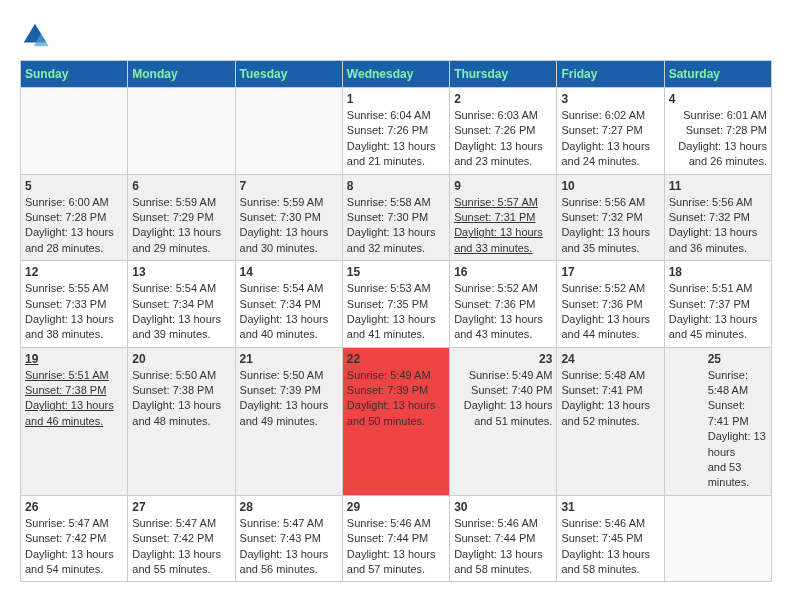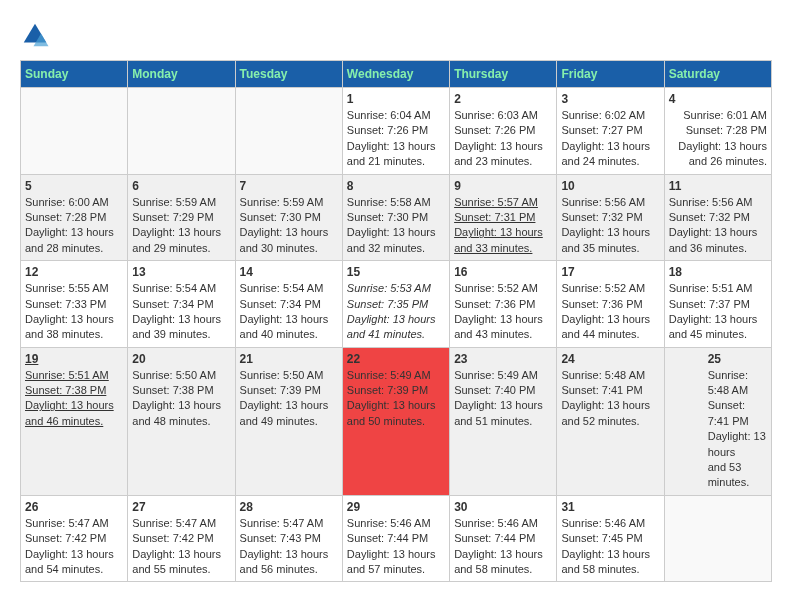--- a/index.html
+++ b/index.html
@@ -227,21 +227,21 @@
         </td>
         <td>
           <span class="day-num">14</span>
           <div class="day-info" style="white-space: pre-wrap;">Sunrise: 5:54 AM
 Sunset: 7:34 PM
 Daylight: 13 hours
 and 40 minutes.</div>
         </td>
         <td>
           <span class="day-num">15</span>
-          <div class="day-info" style="white-space: pre-wrap; font-style: italic;">Sunrise: 5:53 AM
+          <div class="day-info" style="white-space: pre-wrap;">Sunrise: 5:53 AM
 Sunset: 7:35 PM
 Daylight: 13 hours
 and 41 minutes.</div>
         </td>
         <td>
           <span class="day-num">16</span>
           <div class="day-info" style="white-space: pre-wrap;">Sunrise: 5:52 AM
 Sunset: 7:36 PM
 Daylight: 13 hours
 and 43 minutes.</div>
@@ -283,21 +283,21 @@
 Daylight: 13 hours
 and 49 minutes.</div>
         </td>
         <td style="background: #ef4444;">
           <span class="day-num">22</span>
           <div class="day-info" style="white-space: pre-wrap;">Sunrise: 5:49 AM
 Sunset: 7:39 PM
 Daylight: 13 hours
 and 50 minutes.</div>
         </td>
-        <td style="background: rgb(240, 240, 240);">
+        <td style="background: rgb(240, 240, 240); text-align: right;">
           <span class="day-num">23</span>
           <div class="day-info" style="white-space: pre-wrap;">Sunrise: 5:49 AM
 Sunset: 7:40 PM
 Daylight: 13 hours
 and 51 minutes.</div>
         </td>
         <td style="background: rgb(240, 240, 240);">
           <span class="day-num">24</span>
           <div class="day-info" style="white-space: pre-wrap;">Sunrise: 5:48 AM
 Sunset: 7:41 PM

